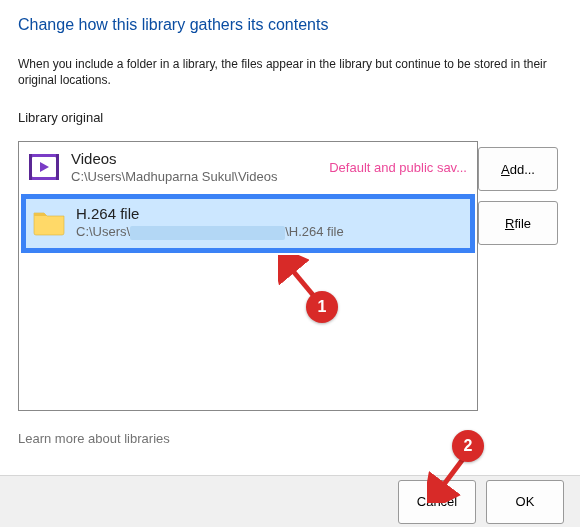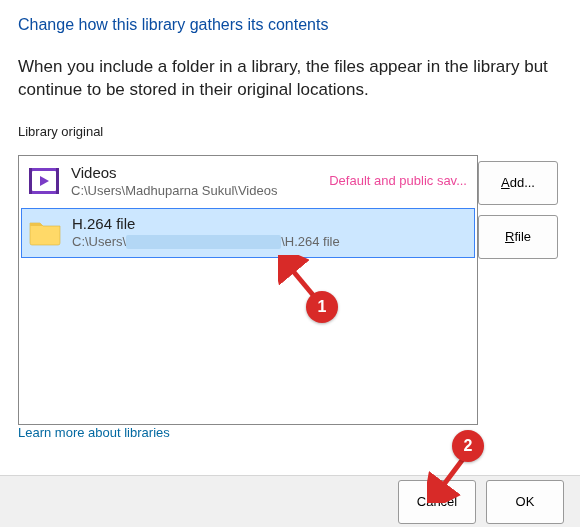--- a/index.html
+++ b/index.html
@@ -21,21 +21,21 @@
       padding: 16px 18px 0 18px;
     }
     .heading {
       color: #0a4da2;
       font-size: 16px;
       font-weight: 400;
       margin-bottom: 22px;
     }
     .description {
       color: #222;
-      font-size: 17px;
+      font-size: 12px;
       line-height: 1.35;
       margin-bottom: 22px;
     }
     .section-label {
       color: #222;
       font-size: 13px;
       margin-bottom: 6px;
     }
     .main-row {
       display: flex;
@@ -51,21 +51,21 @@
     .list-item {
       display: flex;
       align-items: flex-start;
       padding: 8px 10px 8px 8px;
       gap: 10px;
       border-bottom: 0;
       position: relative;
     }
     .list-item.selected {
       background: #cce7ff;
-      border: 1px solid #3b82f6;
+      border: 5px solid #3b82f6;
       margin: 2px;
       padding: 6px 8px 8px 6px;
     }
     .icon-box {
       width: 34px;
       height: 34px;
       flex-shrink: 0;
       display: flex;
       align-items: center;
       justify-content: center;
@@ -105,24 +105,25 @@
       background: #fdfdfd;
       border: 1px solid #999;
       border-radius: 3px;
       height: 44px;
       min-width: 80px;
       padding: 0 0;
       cursor: pointer;
       color: #000;
     }
     .link {
-      color: #0369a1;
+      color: #737373;
       font-size: 13px;
       text-decoration: none;
       display: inline-block;
+      margin-top: 20px;
       cursor: pointer;
     }
     .bottom-bar {
       position: absolute;
       left: 0;
       right: 0;
       bottom: 0;
       height: 52px;
       background: #f0f0f0;
       border-top: 1px solid #d6d6d6;

